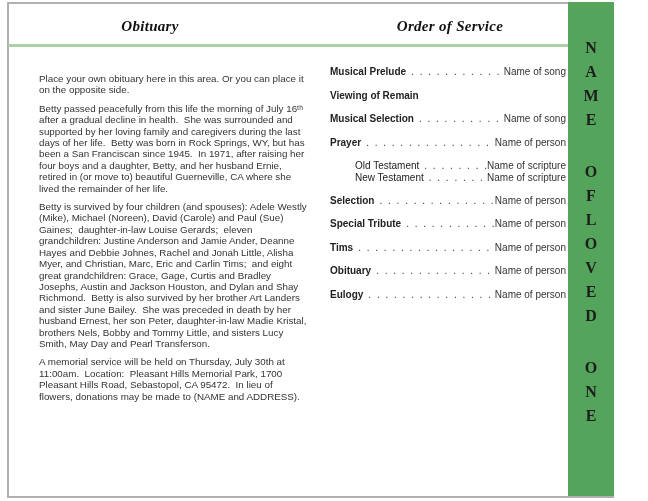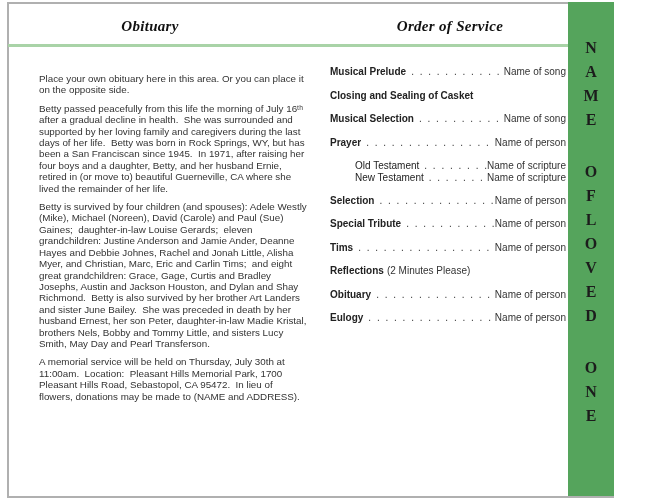--- a/index.html
+++ b/index.html
@@ -102,21 +102,21 @@
   <div class="service">
       <div class="svc-row">
         <div class="svc-line">
           <span class="svc-label">Musical Prelude</span>
           <span class="leader">. . . . . . . . . . . . . . . . . . . . . . . . . . . . . . . . . . . . . . . . . . . . . . . . . . . . . . . . . . . . . . . . . . . . . . . . . . . . . . . . . . . . . . . . . . </span>
           <span class="svc-value">Name of song</span>
         </div>
       </div>
       <div class="svc-row">
         <div class="svc-line">
-          <span class="svc-label">Closing and Sealing of Casket</span>
+          <span class="svc-label">Viewing of Remain</span>
         </div>
       </div>
       <div class="svc-row">
         <div class="svc-line">
           <span class="svc-label">Musical Selection</span>
           <span class="leader">. . . . . . . . . . . . . . . . . . . . . . . . . . . . . . . . . . . . . . . . . . . . . . . . . . . . . . . . . . . . . . . . . . . . . . . . . . . . . . . . . . . . . . . . . . </span>
           <span class="svc-value">Name of song</span>
         </div>
       </div>
       <div class="svc-row">
@@ -150,26 +150,20 @@
           <span class="svc-label">Special Tribute</span>
           <span class="leader">. . . . . . . . . . . . . . . . . . . . . . . . . . . . . . . . . . . . . . . . . . . . . . . . . . . . . . . . . . . . . . . . . . . . . . . . . . . . . . . . . . . . . . . . . . </span>
           <span class="svc-value">Name of person</span>
         </div>
       </div>
       <div class="svc-row">
         <div class="svc-line">
           <span class="svc-label">Tims</span>
           <span class="leader">. . . . . . . . . . . . . . . . . . . . . . . . . . . . . . . . . . . . . . . . . . . . . . . . . . . . . . . . . . . . . . . . . . . . . . . . . . . . . . . . . . . . . . . . . . </span>
           <span class="svc-value">Name of person</span>
-        </div>
-      </div>
-      <div class="svc-row">
-        <div class="svc-line">
-          <span class="svc-label">Reflections</span>
-          <span class="svc-suffix">(2 Minutes Please)</span>
         </div>
       </div>
       <div class="svc-row">
         <div class="svc-line">
           <span class="svc-label">Obituary</span>
           <span class="leader">. . . . . . . . . . . . . . . . . . . . . . . . . . . . . . . . . . . . . . . . . . . . . . . . . . . . . . . . . . . . . . . . . . . . . . . . . . . . . . . . . . . . . . . . . . </span>
           <span class="svc-value">Name of person</span>
         </div>
       </div>
       <div class="svc-row">

